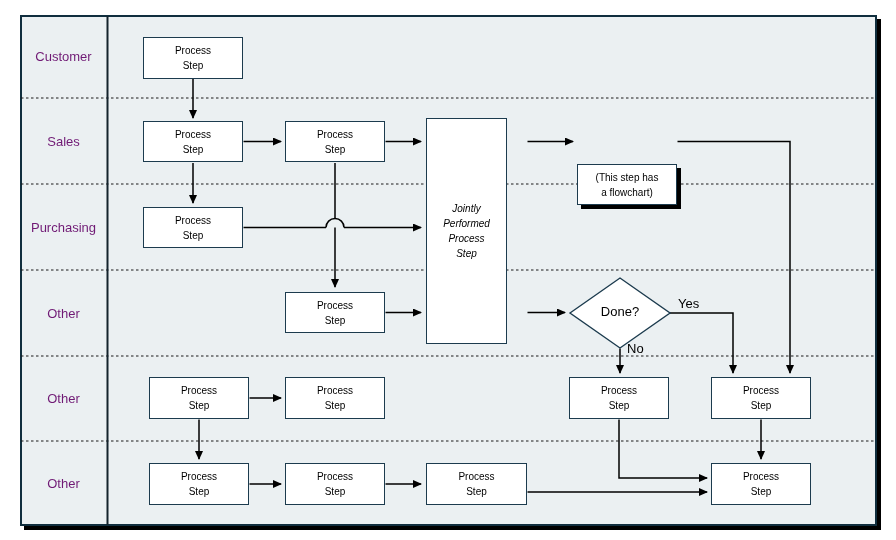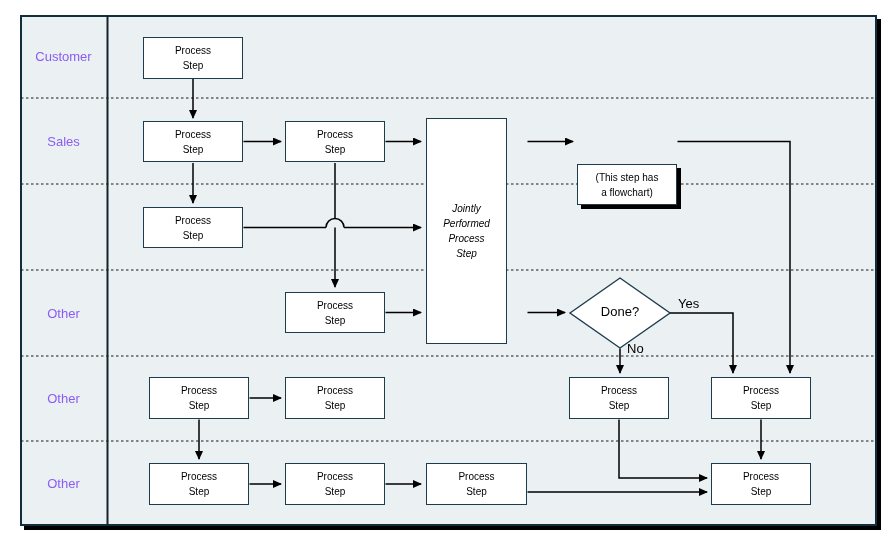--- a/index.html
+++ b/index.html
@@ -9,36 +9,37 @@
   html,body{margin:0;padding:0;background:#ffffff;}
   #stage{position:relative;width:896px;height:540px;font-family:"Liberation Sans",sans-serif;overflow:hidden;}
   .frame{position:absolute;left:20px;top:15px;width:857px;height:511px;box-sizing:border-box;
          background:var(--bg);border:2px solid var(--frame-border);box-shadow:4px 4px 0 var(--shadow);}
   svg.overlay{position:absolute;left:0;top:0;width:896px;height:540px;pointer-events:none;}
   .pbox{position:absolute;box-sizing:border-box;background:var(--box-fill);
         border:1.5px solid var(--box-border);display:flex;align-items:center;justify-content:center;
         text-align:center;font-size:10px;line-height:15px;color:#000;white-space:pre-line;z-index:3;}
   .pbox.shadowed{box-shadow:4px 4px 0 var(--shadow);margin-top:44px;}
   .lane-label{position:absolute;left:20px;width:87px;display:flex;align-items:center;justify-content:center;
-        font-size:13px;color:#8b5cf6;z-index:2;}
+        font-size:13px;color:#701a75;z-index:2;}
   .title{position:absolute;left:268px;top:36px;width:530px;text-align:center;font-size:33px;color:#000;z-index:2;}
   .edge-label{position:absolute;font-size:13px;color:#000;z-index:4;}
   .decision-text{position:absolute;left:580px;top:304px;width:80px;text-align:center;
         font-size:13px;color:#000;z-index:4;}
 </style>
 </head>
 <body>
 
 <div id="stage">
 
   <div class="frame"></div>
 
 
   <div class="lane-label" style="top:15px;height:83px;">Customer</div>
   <div class="lane-label" style="top:98px;height:86px;">Sales</div>
+  <div class="lane-label" style="top:184px;height:86px;">Purchasing</div>
   <div class="lane-label" style="top:270px;height:86px;">Other</div>
   <div class="lane-label" style="top:356px;height:85px;">Other</div>
   <div class="lane-label" style="top:441px;height:85px;">Other</div>
 
   <svg class="overlay" viewBox="0 0 896 540">
     <defs>
       <marker id="arrow" markerWidth="10" markerHeight="8" refX="8" refY="4" orient="auto" markerUnits="userSpaceOnUse">
         <path d="M0,0 L9,4 L0,8 Z" fill="#000"></path>
       </marker>
     </defs>

